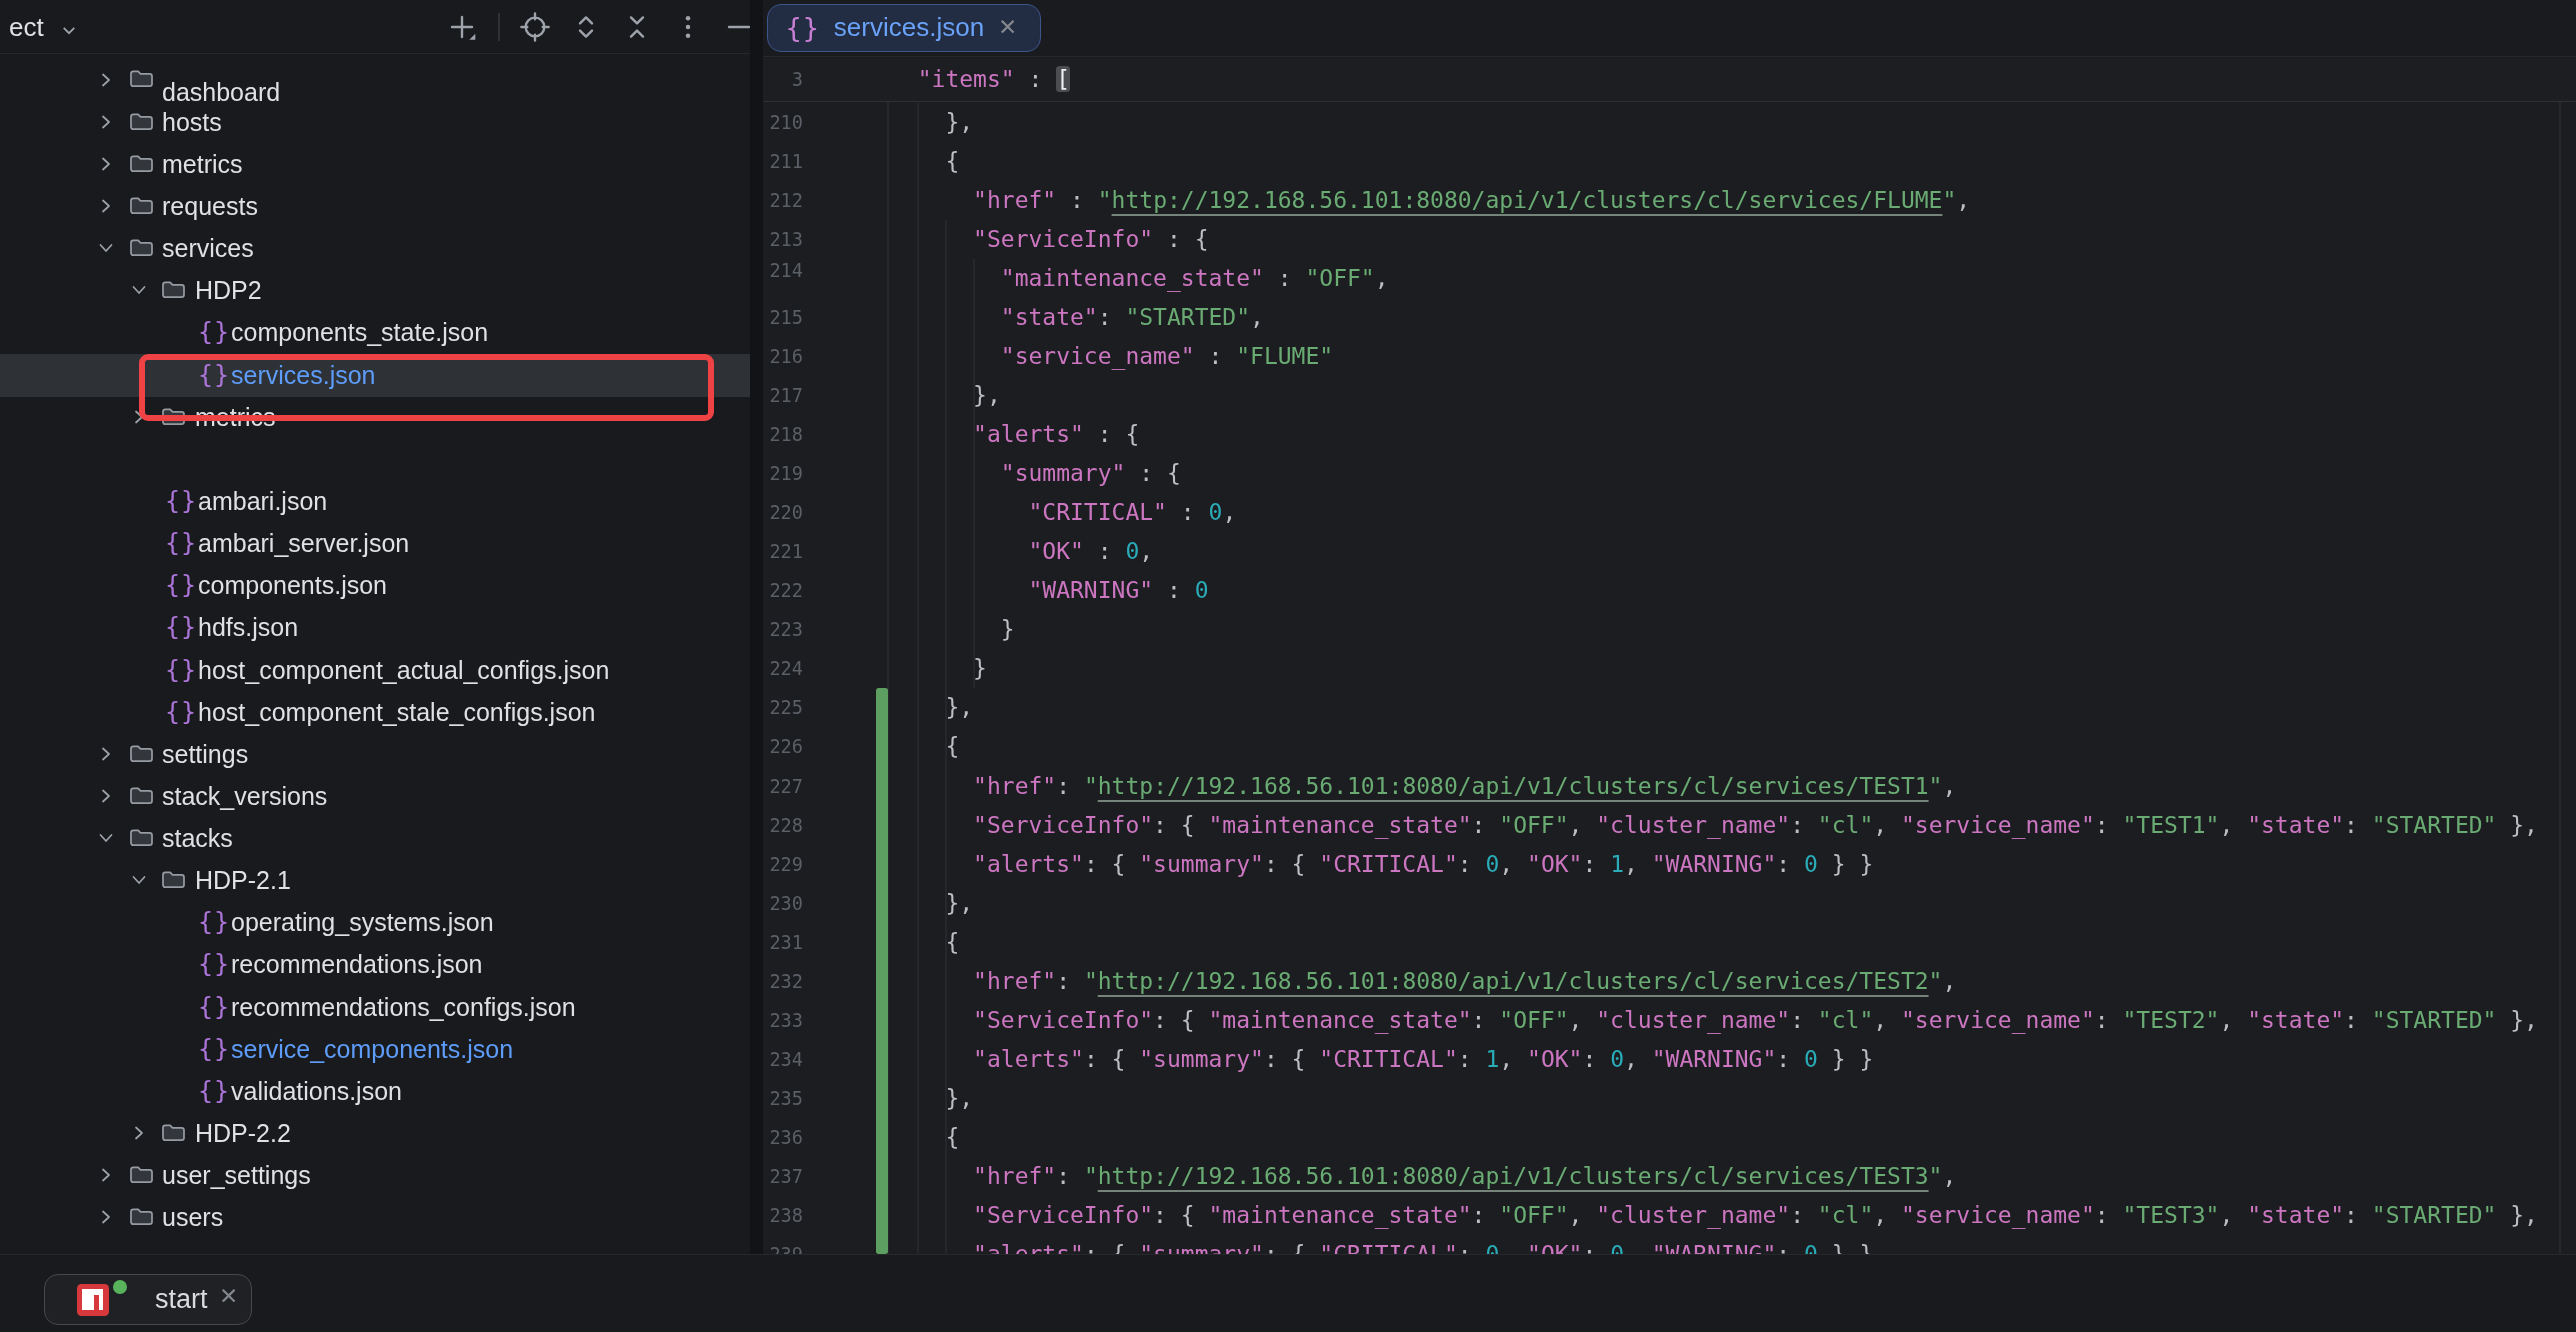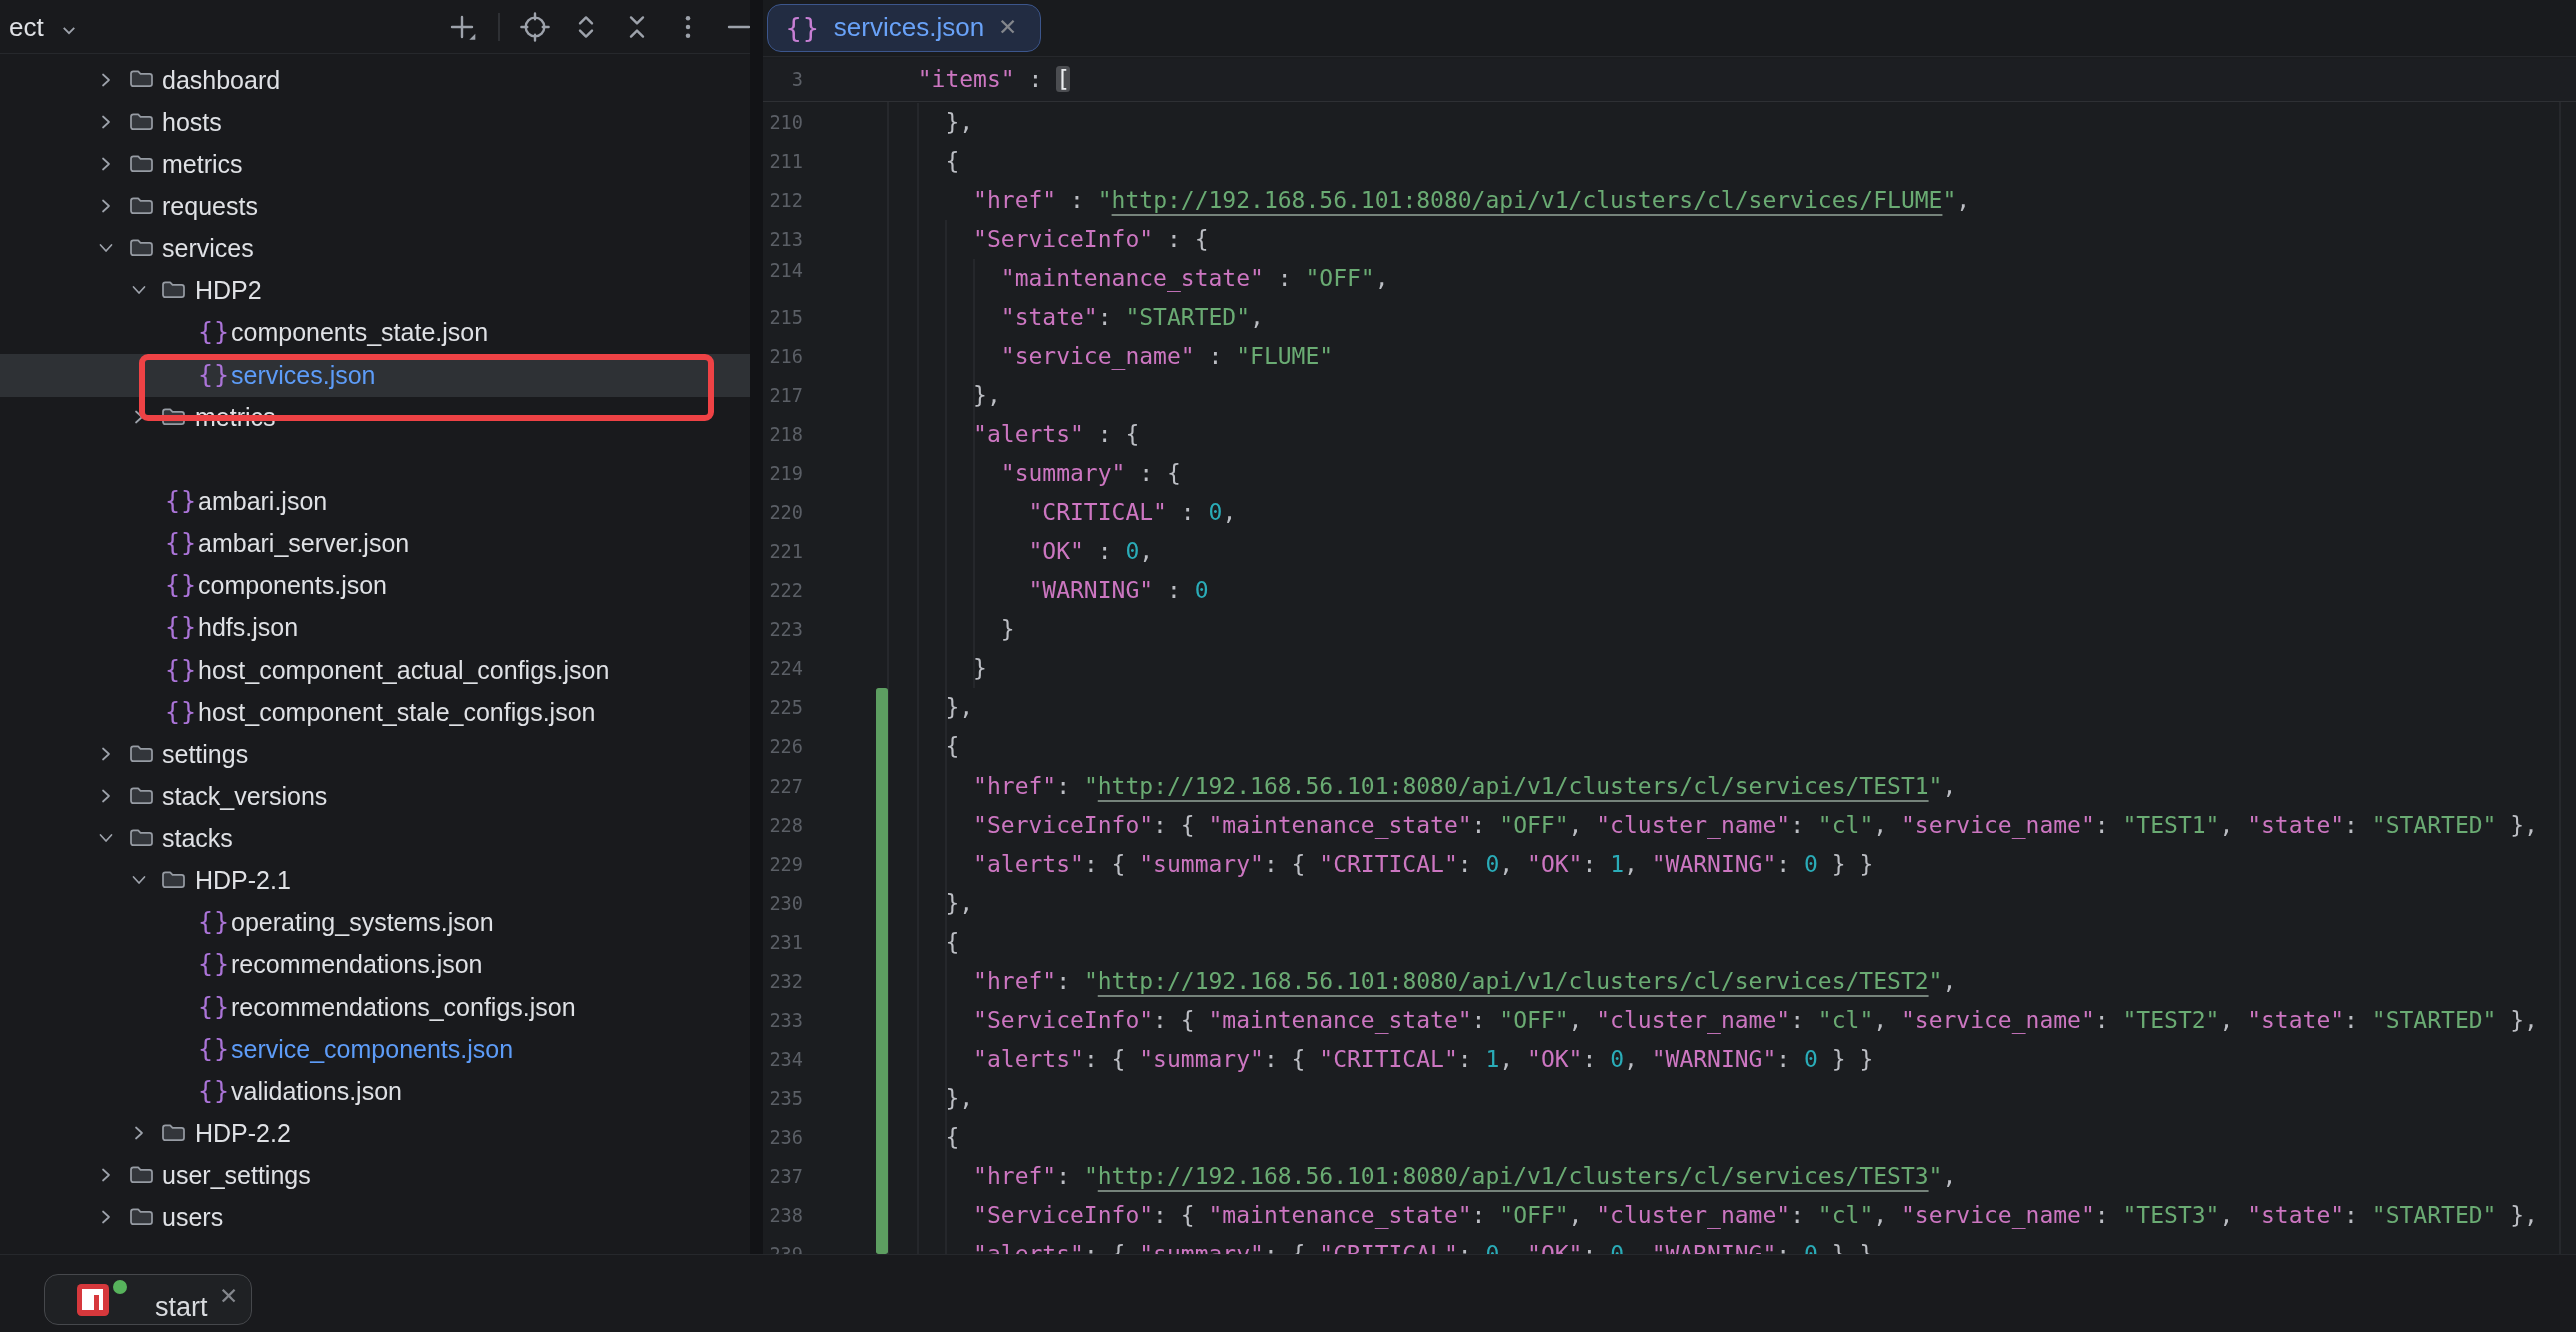--- a/index.html
+++ b/index.html
@@ -51,21 +51,21 @@
   .tk-url { color:#6aab73; text-decoration:underline; text-decoration-color:#76837b; text-underline-offset:6.2px; text-decoration-thickness:1.8px; }
   .tk-num { color:#2aacb8; }
   .tk-caret { color:#ebedf0; background:#4b4d51; border-radius:3.5px; }
   
   .bottombar { position:absolute; left:0; top:1254px; width:2576px; height:78px; background:#191a1d; border-top:1.8px solid #26282c; }
   .run-tab { position:absolute; left:44px; top:18.6px; width:208px; height:51px; background:#1f2124; border:1.8px solid #46484c; border-radius:14px; cursor:pointer; }
   .npm-icon { position:absolute; left:32px; top:9px; width:32px; height:32px; background:#d6383c; border-radius:4.4px; }
   .npm-icon::before { content:""; position:absolute; left:5.3px; top:5.3px; width:21px; height:21px; background:#ffffff; }
   .npm-icon::after { content:""; position:absolute; left:17px; top:11.5px; width:5.3px; height:15px; background:#d6383c; }
   .run-dot { position:absolute; left:66px; top:3.5px; width:18px; height:18px; border-radius:50%; background:#57b35c; border:2.7px solid #1f2124; }
-  .run-label { position:absolute; left:110px; top:9.8px; font-size:27px; color:#d9dbdf;margin-top:8px; }
+  .run-label { position:absolute; left:110px; top:9.8px; font-size:27px; color:#d9dbdf; }
   .run-close { position:absolute; left:174px; top:10.6px; }
   
   .annotation-box { position:absolute; left:139px; top:354px; width:575px; height:67px; border:6.2px solid #ee4245; border-radius:9px; z-index:50; pointer-events:none; }
 </style>
 </head>
 <body>
 
 <div class="app">
 
   <div class="sidebar">
@@ -119,21 +119,21 @@
     <div class="tree" id="tree">
         <div class="tree-row" style="top: 2.7px;">
           <span class="tree-chevron" style="left: 92px;">
             <svg width="16" height="16" viewBox="0 0 16 16" fill="none" stroke="currentColor" stroke-width="1.7" stroke-linecap="round" stroke-linejoin="round">
               <polyline points="5,2.5 11,8 5,13.5"></polyline>
             </svg>
           </span>
           <span class="tree-icon" style="left: 129px;"><svg width="25" height="21" viewBox="0 0 26 22" fill="#33363b" stroke="#979ca4" stroke-width="1.8" stroke-linejoin="round">
               <path d="M2 6 q0-2.5 2.5-2.5 h5 l2.5 2.6 h9.5 q2.5 0 2.5 2.5 v8 q0 2.5-2.5 2.5 h-17 q-2.5 0-2.5-2.5 Z"></path>
             </svg></span>
-          <span class="tree-label" style="left: 162px;">dashboard</span>
+          <span class="tree-label" style="left: 162px; margin-top: 12px;">dashboard</span>
         </div>
         <div class="tree-row" style="top: 45px;">
           <span class="tree-chevron" style="left: 92px;">
             <svg width="16" height="16" viewBox="0 0 16 16" fill="none" stroke="currentColor" stroke-width="1.7" stroke-linecap="round" stroke-linejoin="round">
               <polyline points="5,2.5 11,8 5,13.5"></polyline>
             </svg>
           </span>
           <span class="tree-icon" style="left: 129px;"><svg width="25" height="21" viewBox="0 0 26 22" fill="#33363b" stroke="#979ca4" stroke-width="1.8" stroke-linejoin="round">
               <path d="M2 6 q0-2.5 2.5-2.5 h5 l2.5 2.6 h9.5 q2.5 0 2.5 2.5 v8 q0 2.5-2.5 2.5 h-17 q-2.5 0-2.5-2.5 Z"></path>
             </svg></span>

